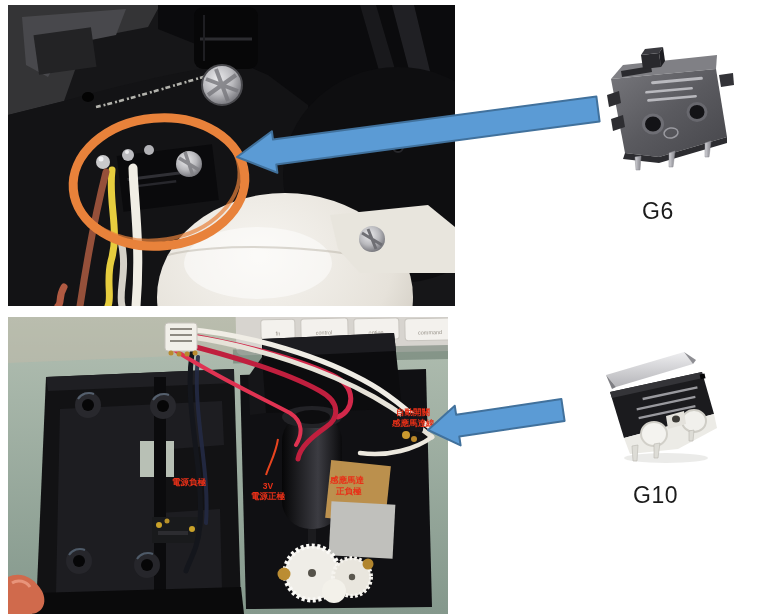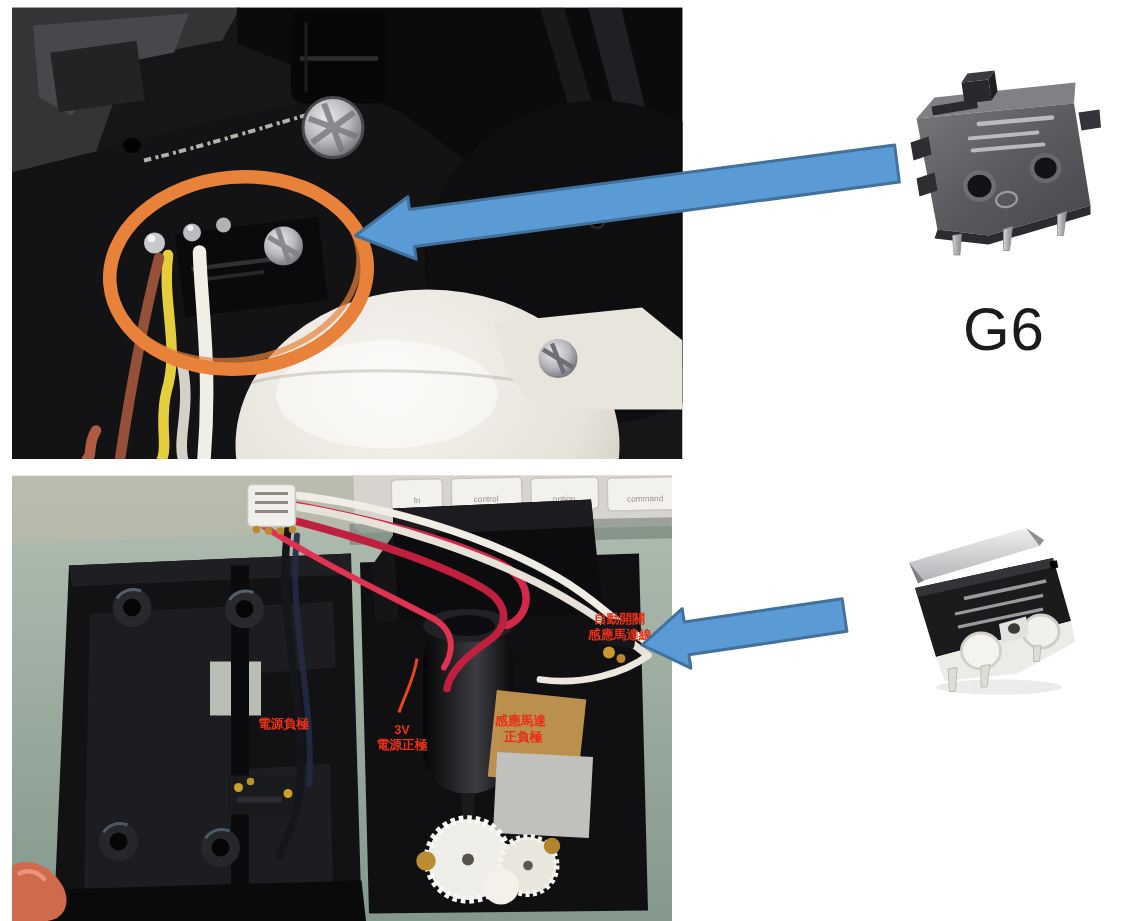--- a/index.html
+++ b/index.html
@@ -3,21 +3,21 @@
 <meta charset="utf-8">
 <style>
   html,body{margin:0;padding:0;background:#ffffff;}
   #canvas{position:relative;width:758px;height:614px;background:#ffffff;overflow:hidden;
           font-family:"Liberation Sans",sans-serif;}
   .abs{position:absolute;}
   .photo svg{display:block;width:100%;height:100%;}
   .prod svg{display:block;width:100%;height:100%;}
   .arrow-svg{position:absolute;z-index:5;}
   .arrow-shape{stroke:#41719c;stroke-width:2;stroke-linejoin:round;}
-  .switch-label{position:absolute;color:#1b1b1b;font-size:40px;letter-spacing:0.5px;
+  .switch-label{position:absolute;color:#1b1b1b;font-size:23px;letter-spacing:0.5px;
                 font-family:"Liberation Sans",sans-serif;}
   .red-note{fill:#e83018;font-family:"Liberation Sans",sans-serif;font-size:8.5px;font-weight:bold;}
   .key-label{fill:#9a958c;font-family:"Liberation Sans",sans-serif;font-size:5.5px;text-anchor:middle;}
 </style>
 </head>
 <body>
 
 <div id="canvas">
 
   <div class="abs photo" style="left:8px;top:5px;width:447px;height:301px;">
@@ -314,20 +314,21 @@
       </g>
       <g fill="#dddcd6" stroke="#b9b7b0" stroke-width="0.6">
         <path d="M36,98 L42,97 L41,113 L37,113 Z"></path>
         <path d="M58,96 L64,95 L62,110 L58,110 Z"></path>
         <path d="M93,83 L98,82 L97,93 L93,93 Z"></path>
       </g>
     </svg>
   </div>
 
   <div class="switch-label" style="left:642px;top:198px;">G6</div>
+  <div class="switch-label" style="left:633px;top:482px;">G10</div>
 
   <svg class="arrow-svg" style="left:230px;top:92px;" width="372" height="86" viewBox="0 0 372 86">
     <polygon class="arrow-shape" points="366.4,4.6 43.0,47.6 41.9,39.2 7,65 47.4,80.8 46.3,72.4 369.6,29.4" fill="#5b9bd5"></polygon>
   </svg>
   <svg class="arrow-svg" style="left:420px;top:394px;" width="148" height="64" viewBox="0 0 148 64">
     <polygon class="arrow-shape" points="141.4,5.1 36.1,20.7 34.8,11.8 8,36 40.6,51.4 39.3,42.5 144.6,26.9" fill="#5b9bd5"></polygon>
   </svg>
 
 </div>
 

